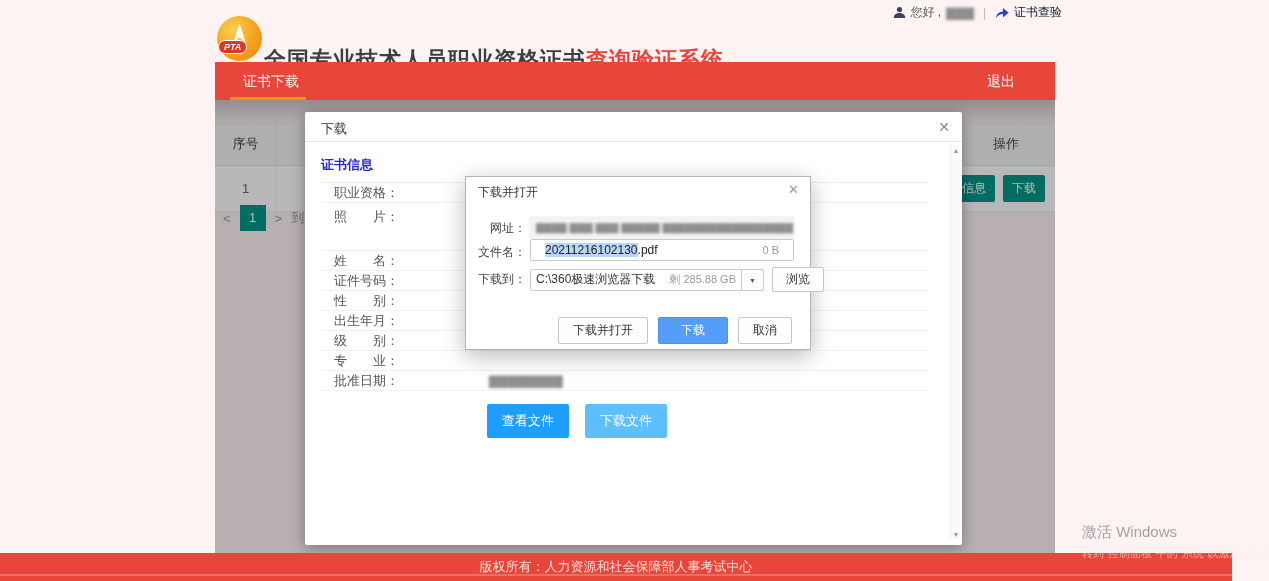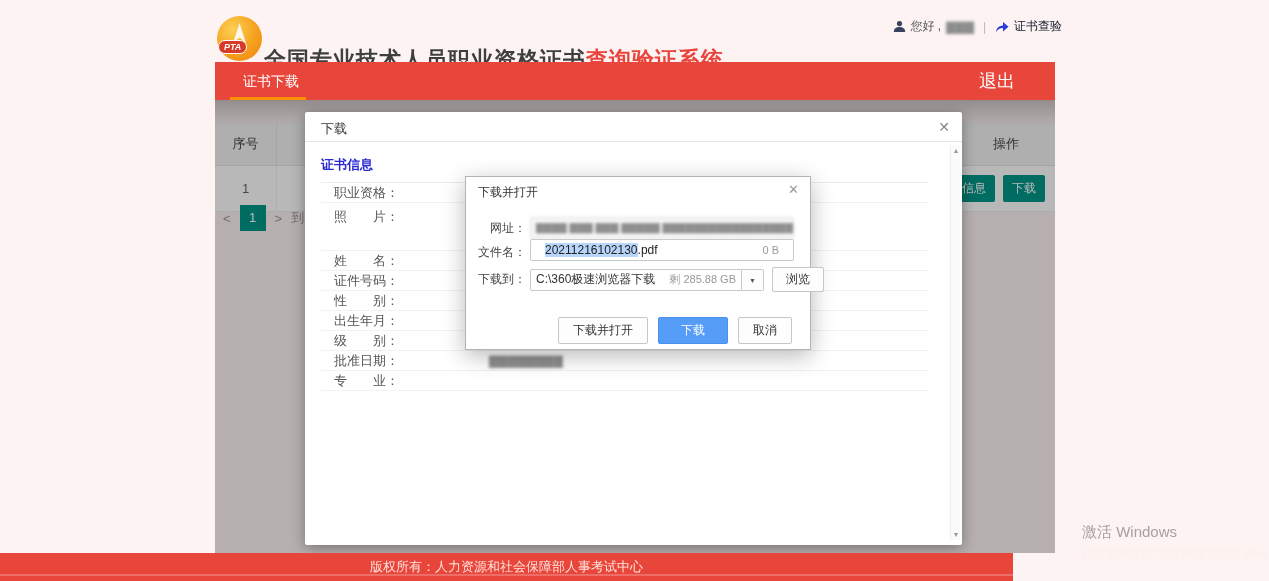--- a/index.html
+++ b/index.html
@@ -12,35 +12,35 @@
           background:radial-gradient(circle at 35% 30%, #fcd053, #f5a01c 55%, #ef8315); }
   .logo::before { content:""; position:absolute; left:11px; top:7px; width:23px; height:20px;
           background:#fff7ea; clip-path:polygon(50% 0, 78% 100%, 50% 72%, 22% 100%); }
   .logo-band { position:absolute; left:1px; bottom:7px; background:#d93a28; color:#fff;
           font-size:9px; font-weight:bold; font-style:italic; line-height:12px; padding:0 5px;
           border-radius:7px; border:1px solid #fff; }
   .title { position:absolute; left:264px; top:26px; font-size:22px; font-weight:bold;
            color:#3f3f3f; letter-spacing:1px; white-space:nowrap;margin-top:19px; }
   .title .accent { color:#e8453c; }
 
-  .topbar { position:absolute; top:18px; right:207px; display:flex; align-items:center;
+  .topbar { position:absolute; top:4px; right:207px; display:flex; align-items:center;
             font-size:12px; color:#555; gap:5px; white-space:nowrap; }
   .user-icon svg { display:block; }
   .blur-sm { color:#8d8d8d; filter:blur(1.5px); }
   .topbar .divider { color:#bbb; margin:0 4px; }
   .verify-link { color:#0f172a; text-decoration:none; cursor:pointer; }
   .share-icon svg { display:block; }
 
   
   .nav { position:absolute; left:215px; top:62px; width:840px; height:38px; background:#e8463b; }
   .nav-tab { position:absolute; left:28px; top:0; height:38px; line-height:38px; color:#fff;
              font-size:14px; cursor:pointer; }
   .nav-indicator { position:absolute; left:15px; bottom:0; width:76px; height:3px; background:#ff9000; }
   .nav-logout { position:absolute; right:40px; top:0; height:38px; line-height:38px; color:#fff;
-                font-size:18px; cursor:pointer; }
+                font-size:14px; cursor:pointer; }
 
   
   .content { position:absolute; left:215px; top:100px; width:840px; height:453px; background:#fdf3f3; }
   .thead { position:absolute; left:0; top:22px; width:840px; height:44px; background:#f2f2f2;
            border-bottom:1px solid #e2e2e2; font-size:13px; color:#444; }
   .th-seq { position:absolute; left:0; top:0; width:62px; height:44px; line-height:44px;
             text-align:center; border-right:1px solid #e4e4e4; }
   .th-action { position:absolute; left:778px; top:0; height:44px; line-height:44px; }
   .trow { position:absolute; left:0; top:66px; width:840px; height:46px; background:#fff;
           border-bottom:1px solid #eee; font-size:13px; color:#666; }
@@ -102,21 +102,21 @@
                  background:#fdfdfd; font-size:7px; color:#555; text-align:center; line-height:21px;
                  cursor:pointer; flex:none; }
   .btn-plain { background:#fdfdfd; border:1px solid #c6c6c6; border-radius:2px; font-size:12px;
                color:#333; padding:4px 14px; cursor:pointer; white-space:nowrap; }
   .browse-btn { margin-left:8px; padding:3px 13px; flex:none; }
   .dlg-buttons { position:absolute; right:18px; top:140px; display:flex; gap:10px; }
   .btn-primary { background:#559df6; border:1px solid #4a90ec; color:#fff; font-size:12px;
                  border-radius:2px; padding:4px 22px; cursor:pointer; }
 
   
-  .footer { position:absolute; left:0; top:553px; width:1013px; height:28px; background:#e8463b; }
+  .footer { position:absolute; left:0; top:553px; width:1232px; height:28px; background:#e8463b; }
   .footer-text { position:absolute; width:100%; top:5px; text-align:center; color:#ffe3dd; font-size:13px; }
   .footer-line { position:absolute; left:0; bottom:5px; width:100%; height:2px; background:rgba(255,255,255,0.22); }
   .watermark { position:absolute; left:1082px; top:523px; z-index:5; pointer-events:none; }
   .wm1 { font-size:15px; color:rgba(150,144,144,0.85); }
   .wm2 { font-size:11px; color:rgba(255,235,230,0.6); margin-top:4px; white-space:nowrap; }
 </style>
 </head>
 <body>
 
 <div class="page">
@@ -208,28 +208,32 @@
       </div>
       <div class="f-row">
         <span class="f-label">出生年月：</span>
         <span class="f-value"></span>
       </div>
       <div class="f-row">
         <span class="f-label">级　　别：</span>
         <span class="f-value"></span>
       </div>
       <div class="f-row">
+        <span class="f-label">专　　业：</span>
+        <span class="f-value"></span>
+      </div>
+      <div class="f-row">
         <span class="f-label">批准日期：</span>
         <span class="f-value blur-val">▇▇▇▇▇▇▇▇</span>
       </div>
-      <div class="f-row">
-        <span class="f-label">专　　业：</span>
-        <span class="f-value"></span>
-      </div>
-
+
+      <div class="modal-buttons">
+        <button class="btn-blue">查看文件</button>
+        <button class="btn-blue light">下载文件</button>
+      </div>
     </div>
   </div>
 
   <div class="dlg">
     <span class="dlg-title">下载并打开</span>
     <span class="dlg-close">✕</span>
 
     <div class="dlg-row" style="top:40px;">
       <span class="dlg-label">网址：</span>
       <span class="url-input blur-val">▇▇▇▇ ▇▇▇ ▇▇▇ ▇▇▇▇▇ ▇▇▇▇▇▇▇▇▇▇▇▇▇▇▇▇▇▇▇▇▇▇▇▇▇▇</span>

